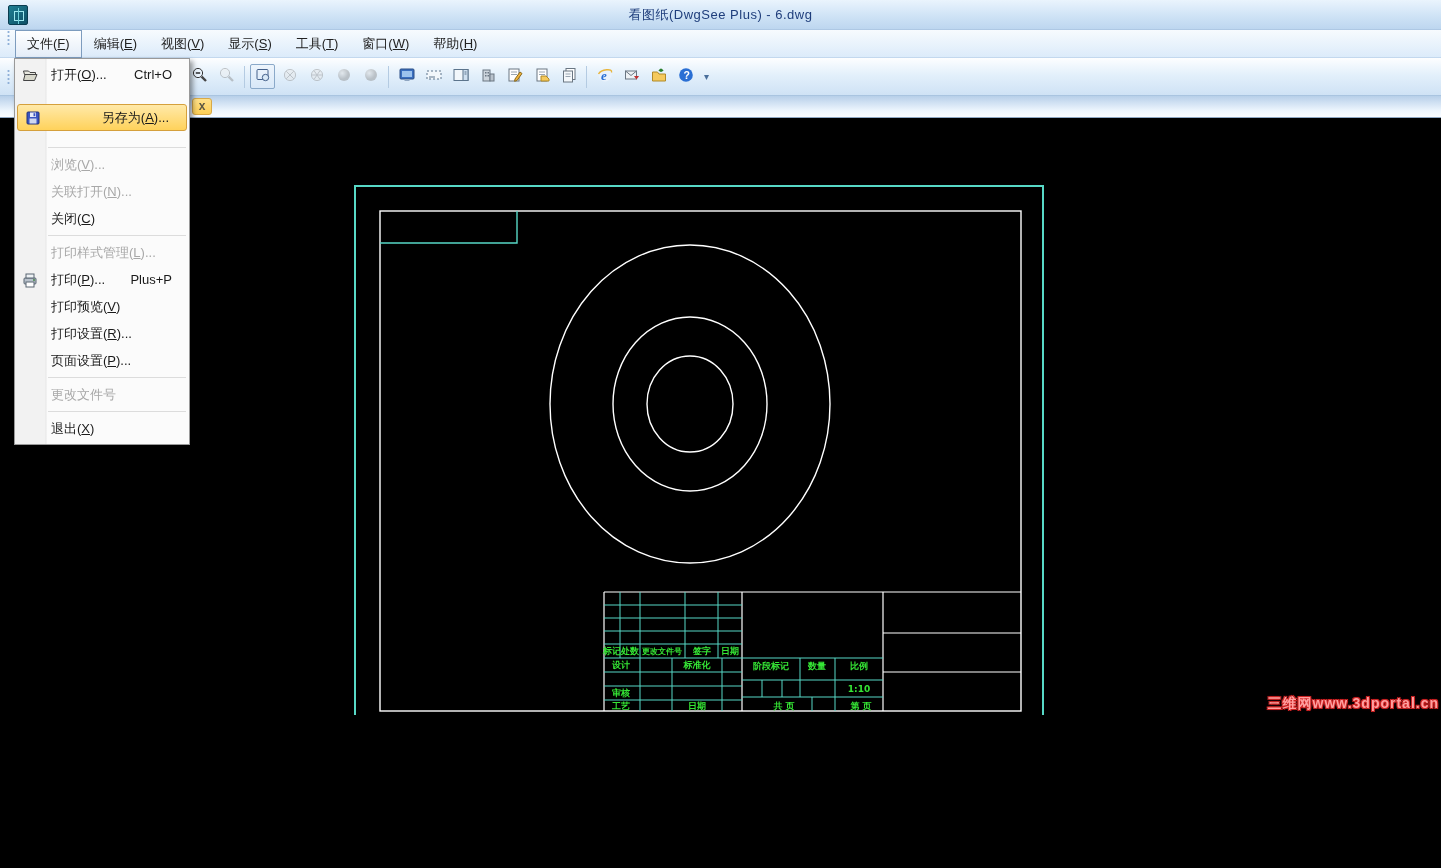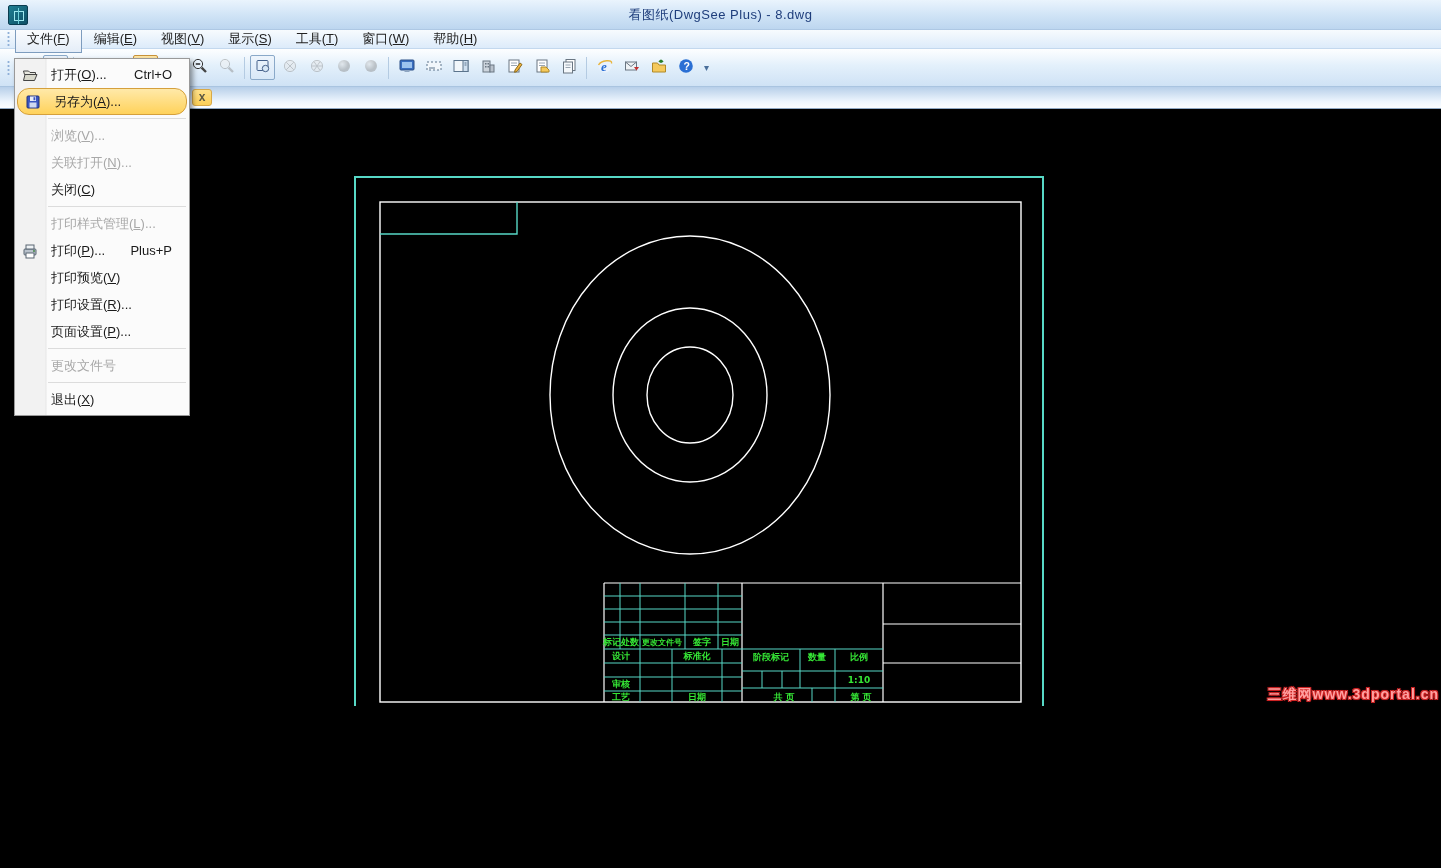--- a/index.html
+++ b/index.html
@@ -7,21 +7,21 @@
   body { font-family:"Liberation Sans","DejaVu Sans",sans-serif; font-size:13px; position:relative; background:#000; }
 
   
   .titlebar { height:30px; background:linear-gradient(#eaf4fd,#cfe3f6 55%,#bdd6ef); display:flex; align-items:center; position:relative; border-bottom:1px solid #aec8e4; }
   .app-icon { width:20px; height:20px; margin-left:8px; background:linear-gradient(135deg,#1f7f93,#0e4f66); border:1px solid #0a3c50; border-radius:2px; position:relative; }
   .app-icon::before { content:""; position:absolute; left:5px; top:5px; width:8px; height:8px; border:1.5px solid #9fe8ef; }
   .app-icon::after { content:""; position:absolute; left:8.5px; top:2px; width:1.5px; height:16px; background:#6fd0da; }
   .title-text { position:absolute; left:0; right:0; text-align:center; color:#1e3d7b; font-size:13px; letter-spacing:.5px; }
 
   
-  .menubar { height:19px; background:linear-gradient(#f7fbfe,#dcebfa); display:flex; align-items:center; border-bottom:1px solid #c3d8ee; padding-left:4px; }
+  .menubar { height:28px; background:linear-gradient(#f7fbfe,#dcebfa); display:flex; align-items:flex-start; border-bottom:1px solid #c3d8ee; padding-left:4px; }
   .grip { width:5px; height:16px; margin:0 4px 0 2px; background-image:radial-gradient(#8fb0d8 1px, transparent 1.3px); background-size:5px 4px; background-repeat:repeat-y; }
   .menu-item { padding:4px 11px; color:#222; cursor:default; border:1px solid transparent; }
   .menu-item.active { background:linear-gradient(#ffffff,#e4edf8); border:1px solid #7d9cbe; }
 
   
   .toolbar { height:38px; background:linear-gradient(#fdfeff,#e3f0fb 45%,#cfe2f5); display:flex; align-items:center; border-bottom:1px solid #a9c4e0; padding-left:4px; }
   .tbtn { width:25px; height:25px; display:flex; align-items:center; justify-content:center; border:1px solid transparent; border-radius:2px; margin:0 1px; }
   .tbtn.pressed { border:1px solid #8aa9c9; background:linear-gradient(#eef5fc,#d8e8f8); }
   .tbtn.active { border:1px solid #c8923a; background:linear-gradient(#ffe8a9,#fdc64f); }
   .tbtn.disabled svg { opacity:.45; filter:grayscale(1); }
@@ -38,30 +38,30 @@
   .watermark { position:absolute; right:2px; bottom:2px; font-size:14px; font-weight:bold; letter-spacing:1px; color:#ff9f9f;
     text-shadow:-1px -1px 0 #c22, 1px -1px 0 #c22, -1px 1px 0 #c22, 1px 1px 0 #c22, 0 0 3px #802; }
 
   
   .menu-popup { position:absolute; left:14px; top:58px; width:176px; background:linear-gradient(to right,#f2f2f2 0,#f2f2f2 30px,#e6e6e6 31px,#fbfbfb 32px,#fbfbfb 100%); border:1px solid #999; box-shadow:3px 3px 5px rgba(0,0,0,.4); padding:2px 0; z-index:50; }
   .mi { height:27px; display:flex; align-items:center; position:relative; padding-right:17px; color:#1a1a1a; }
   .mi .ic { width:30px; display:flex; justify-content:center; align-items:center; flex:0 0 30px; }
   .mi .lbl { padding-left:6px; }
   .mi .sc { margin-left:auto; padding-left:14px; }
   .mi.disabled { color:#a8a8a8; }
-  .mi.hl { background:linear-gradient(#ffe9a9,#ffd25b); border:1px solid #d5a03c; border-radius:12px; margin:0 2px; height:27px; }
+  .mi.hl { background:linear-gradient(#ffe9a9,#ffd25b); border:1px solid #d5a03c; border-radius:3px; margin:16px 2px; height:27px;justify-content:space-between; }
   .msep { height:1px; background:#dcdcdc; margin:3px 3px 3px 33px; }
   .mi u { text-decoration:underline; }
 </style>
 </head>
 <body>
 
 <div class="titlebar">
   <div class="app-icon"></div>
-  <div class="title-text">看图纸(DwgSee Plus) - 8.dwg</div>
+  <div class="title-text">看图纸(DwgSee Plus) - 6.dwg</div>
 </div>
 
 <div class="menubar">
   <div class="grip"></div>
   <div class="menu-item active">文件(<u>F</u>)</div>
   <div class="menu-item">编辑(<u>E</u>)</div>
   <div class="menu-item">视图(<u>V</u>)</div>
   <div class="menu-item">显示(<u>S</u>)</div>
   <div class="menu-item">工具(<u>T</u>)</div>
   <div class="menu-item">窗口(<u>W</u>)</div>

